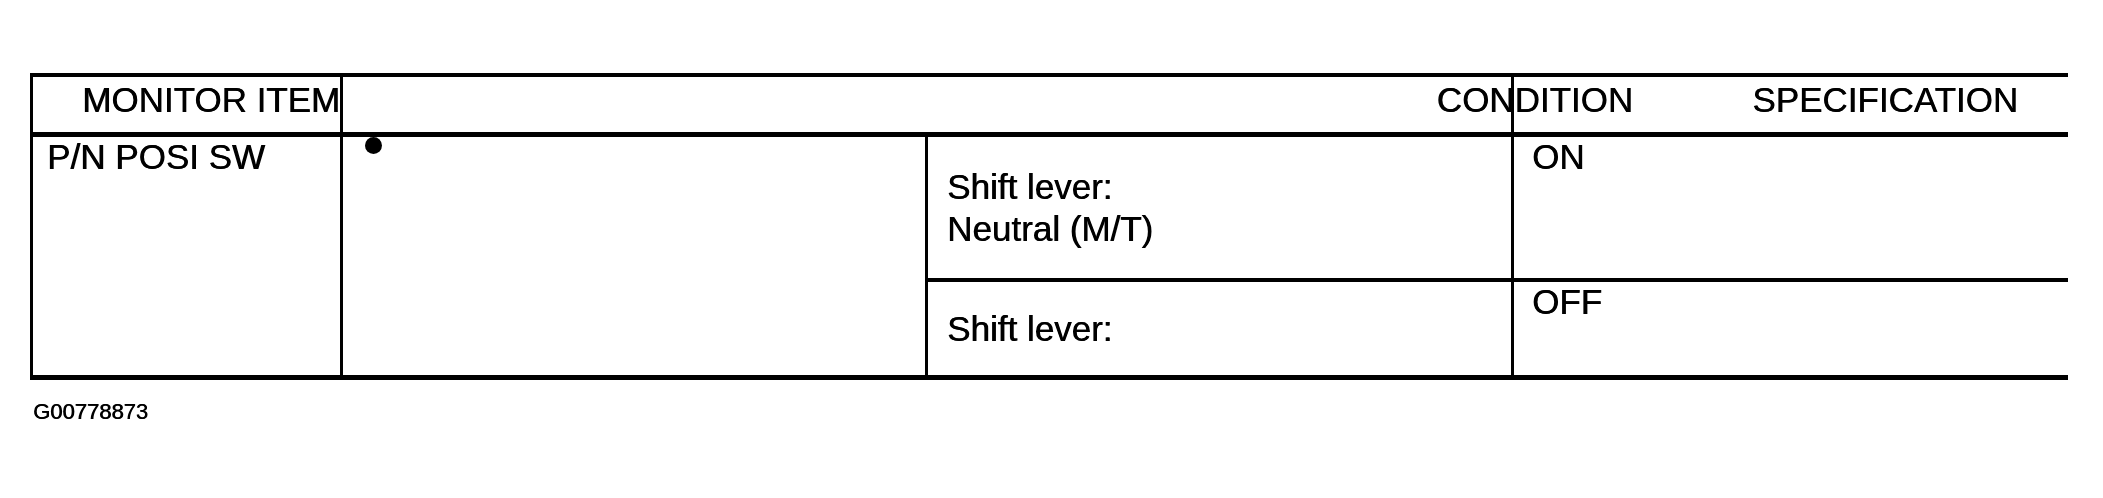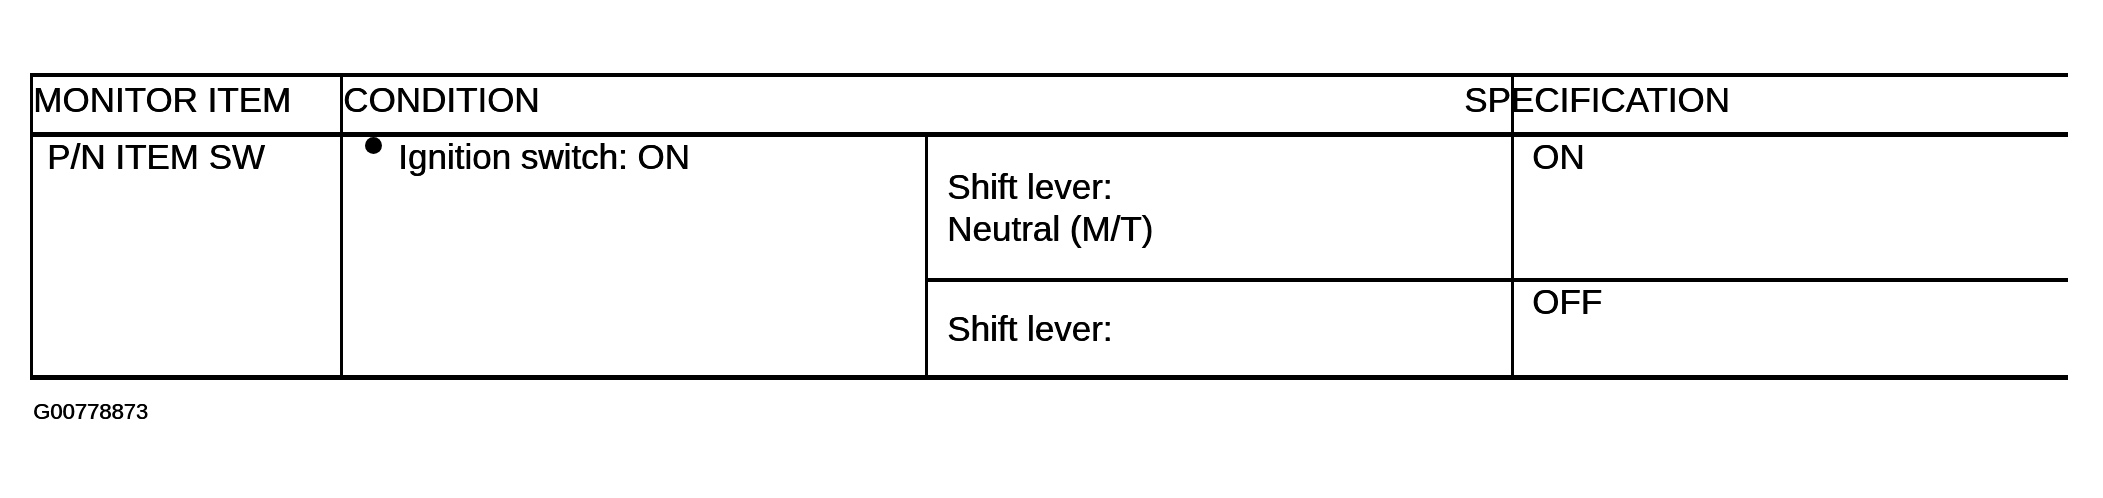--- a/index.html
+++ b/index.html
@@ -24,21 +24,21 @@
     position: absolute;
     background: #000000;
   }
   .cell {
     position: absolute;
     display: flex;
     box-sizing: border-box;
   }
   .hdr-cell {
     align-items: center;
-    justify-content: flex-start;
+    justify-content: flex-end;
     padding-bottom: 10px;
     font-size: 35px;
     white-space: nowrap;
   }
   .body-cell {
     align-items: flex-start;
     font-size: 35px;
     white-space: nowrap;
   }
   .lines-cell {
@@ -87,26 +87,25 @@
       <span>MONITOR ITEM</span>
     </div>
     <div class="cell hdr-cell ink" style="left:343px; top:77px; width:1290px; height:55px;">
       <span>CONDITION</span>
     </div>
     <div class="cell hdr-cell ink" style="left:1464px; top:77px; width:554px; height:55px;">
       <span>SPECIFICATION</span>
     </div>
 
     <div class="cell body-cell ink" style="left:47px; top:137px; width:293px; height:238px;">
-      <span>P/N ITEM SW</span>
+      <span>P/N POSI SW</span>
     </div>
 
     <div class="cell body-cell ink" style="left:365px; top:137px; width:560px; height:238px;">
       <span class="bullet"></span>
-      <span>Ignition switch: ON</span>
     </div>
 
     <div class="cell lines-cell ink" style="left:947px; top:137px; width:560px; height:141px;">
       <div>Shift lever:</div>
       <div>Neutral (M/T)</div>
     </div>
 
     <div class="cell body-cell ink" style="left:1532px; top:137px; width:530px; height:141px;">
       <span>ON</span>
     </div>

